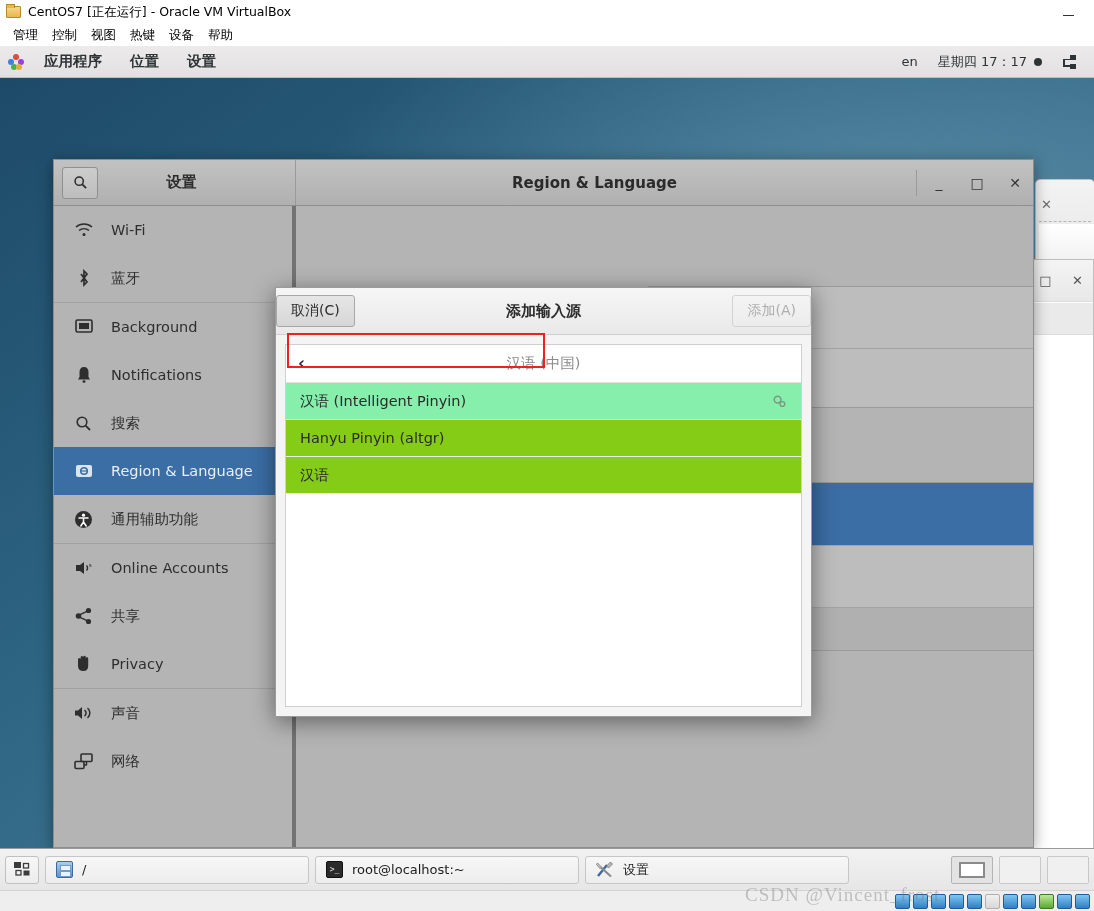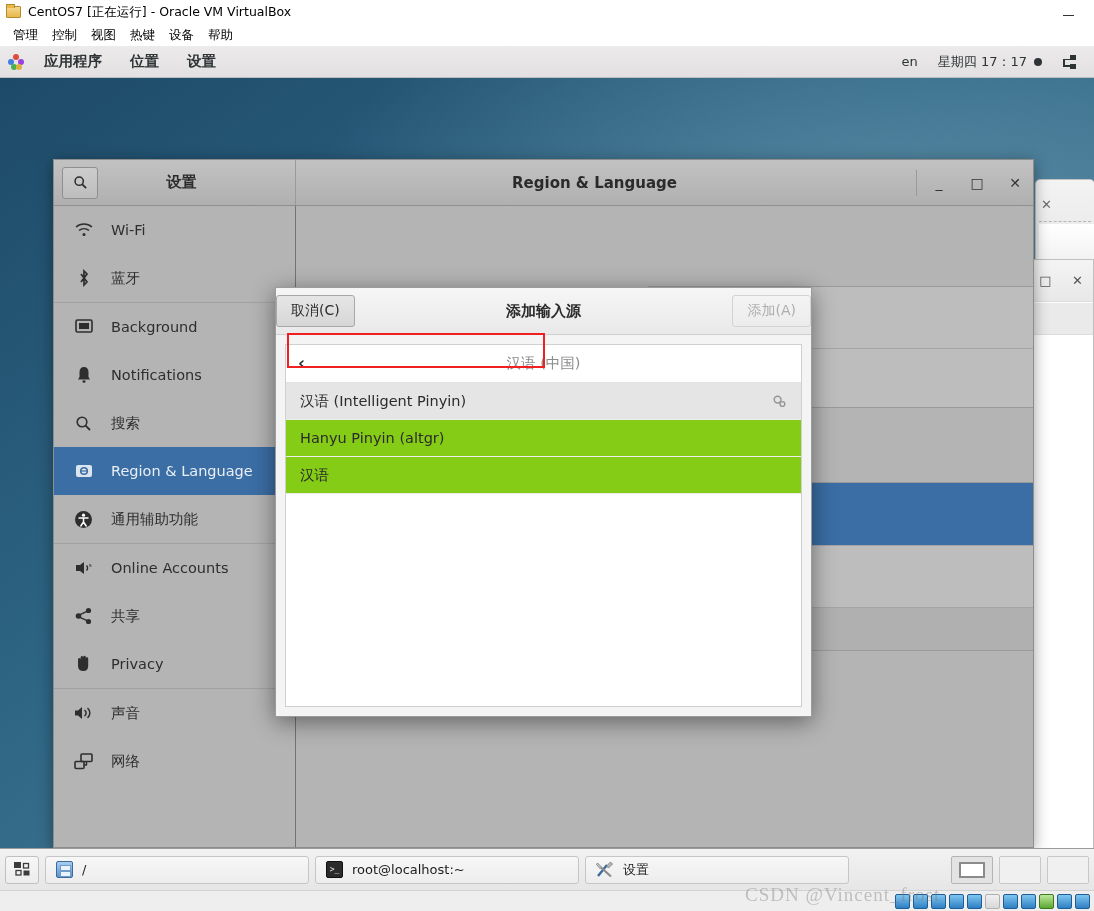--- a/index.html
+++ b/index.html
@@ -166,21 +166,21 @@
   }
   .winbtns {
     position: absolute; right: 10px; display: flex; align-items: center; gap: 22px;
     padding-left: 14px; border-left: 1px solid #9a9a9a; height: 26px;
   }
   .winbtns span { font-size: 14px; color: #353535; cursor: pointer;
       width: 16px; text-align:center; display:inline-block;}
 
   .settings-body { flex: 1; display: flex; min-height: 0; }
   .sidebar {
-    width: 242px; background: #b4b4b4; border-right: 1px solid #737373;
+    width: 242px; background: #b4b4b4; border-right: 4px solid #737373;
     overflow: hidden; padding-top: 0px;
   }
   .side-item {
     height: 48px; display: flex; align-items: center; padding-left: 20px;
     font-size: 14.5px; color: #2e2e2e; cursor: pointer; gap: 18px;
   }
   .side-item.sel { background: #3b6ea5; color: #e9eef5; }
   .side-sep { height: 1px; background: #a2a2a2; margin: 0; }
   .side-icon { width: 19px; height: 19px; flex: none; position: relative;
       display:flex; align-items:center; justify-content:center; }
@@ -250,21 +250,21 @@
   .list-head .lh-title {
     position: absolute; left: 0; right: 0; text-align: center;
     font-size: 14.5px; color: #8a8a8a; pointer-events: none;
   }
   .list-row {
     height: 37px; display: flex; align-items: center; justify-content: space-between;
     padding: 0 14px; font-size: 14.5px; color: #2b2b2b;
     border-bottom: 1px solid #ececec; background: #84cc16; cursor: pointer;
     position: relative;
   }
-  .list-row.highlighted { background: #e5e5e5; }
+  .list-row.highlighted { background: #86efac; }
   .hl-box {
     position: absolute; left: 287px; top: 332px; width: 258px; height: 36px;
     border: 2px solid #f02020; pointer-events: none;
   }
 
   
   .taskbar {
     position: absolute; left: 0; top: 848px; width: 1094px; height: 42px;
     background: linear-gradient(#f2f2f2, #e6e6e6);
     border-top: 1px solid #9a9a9a;

